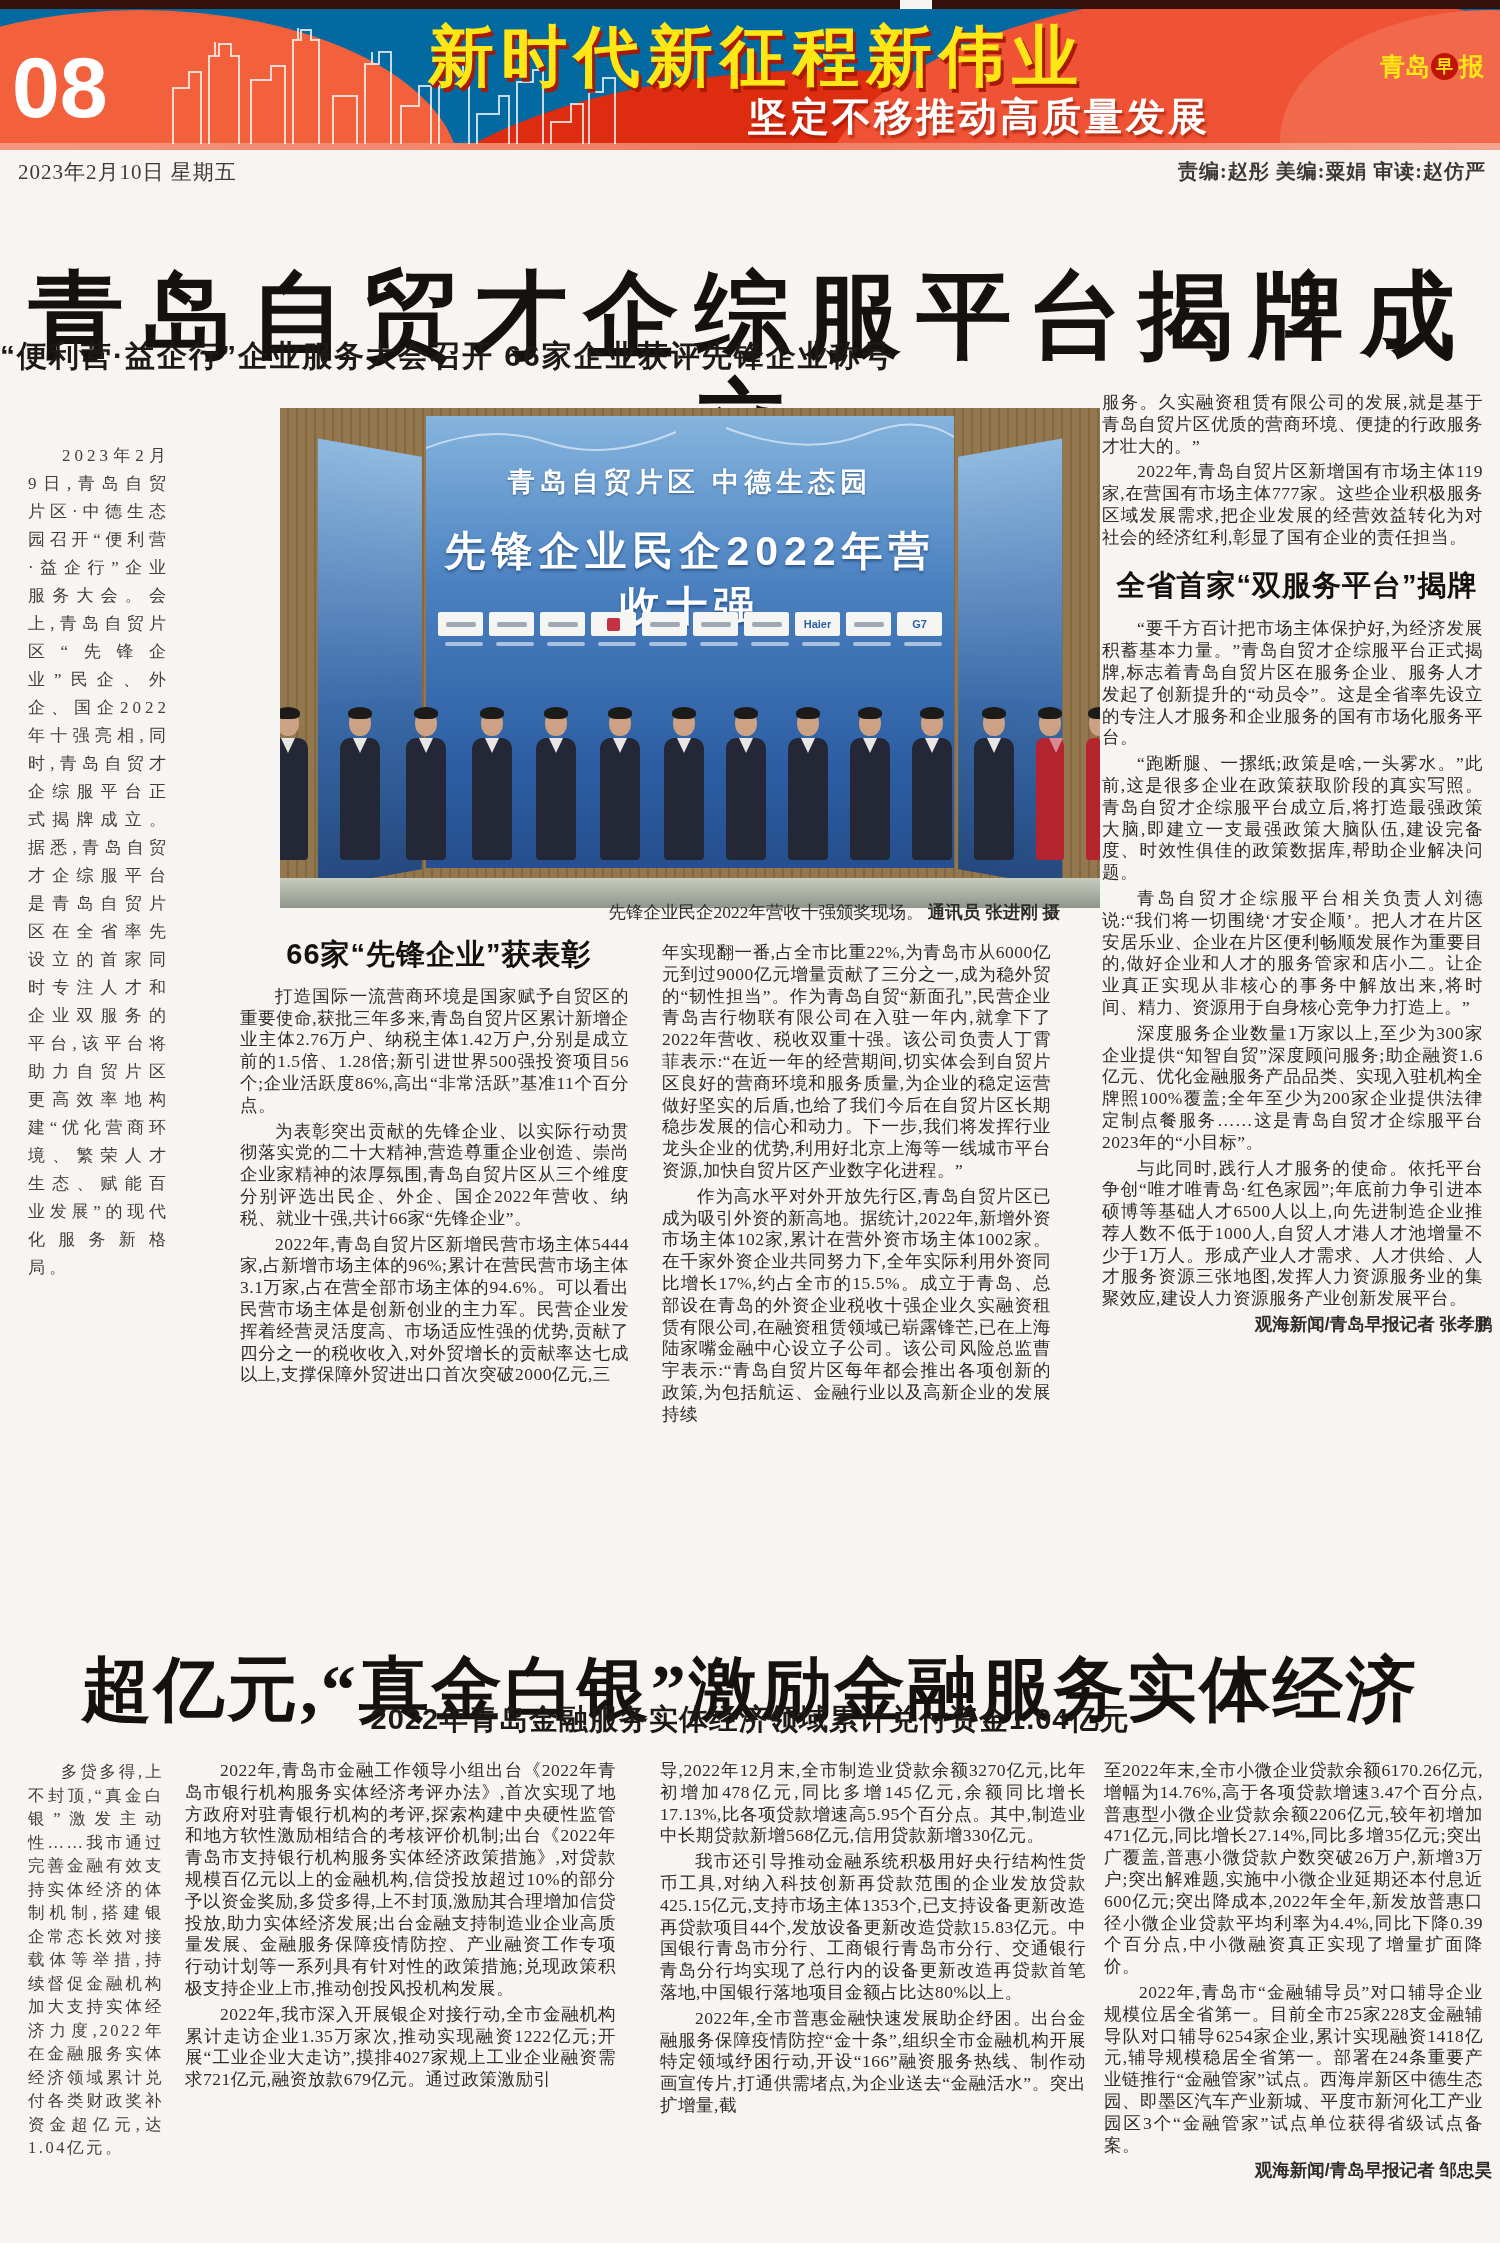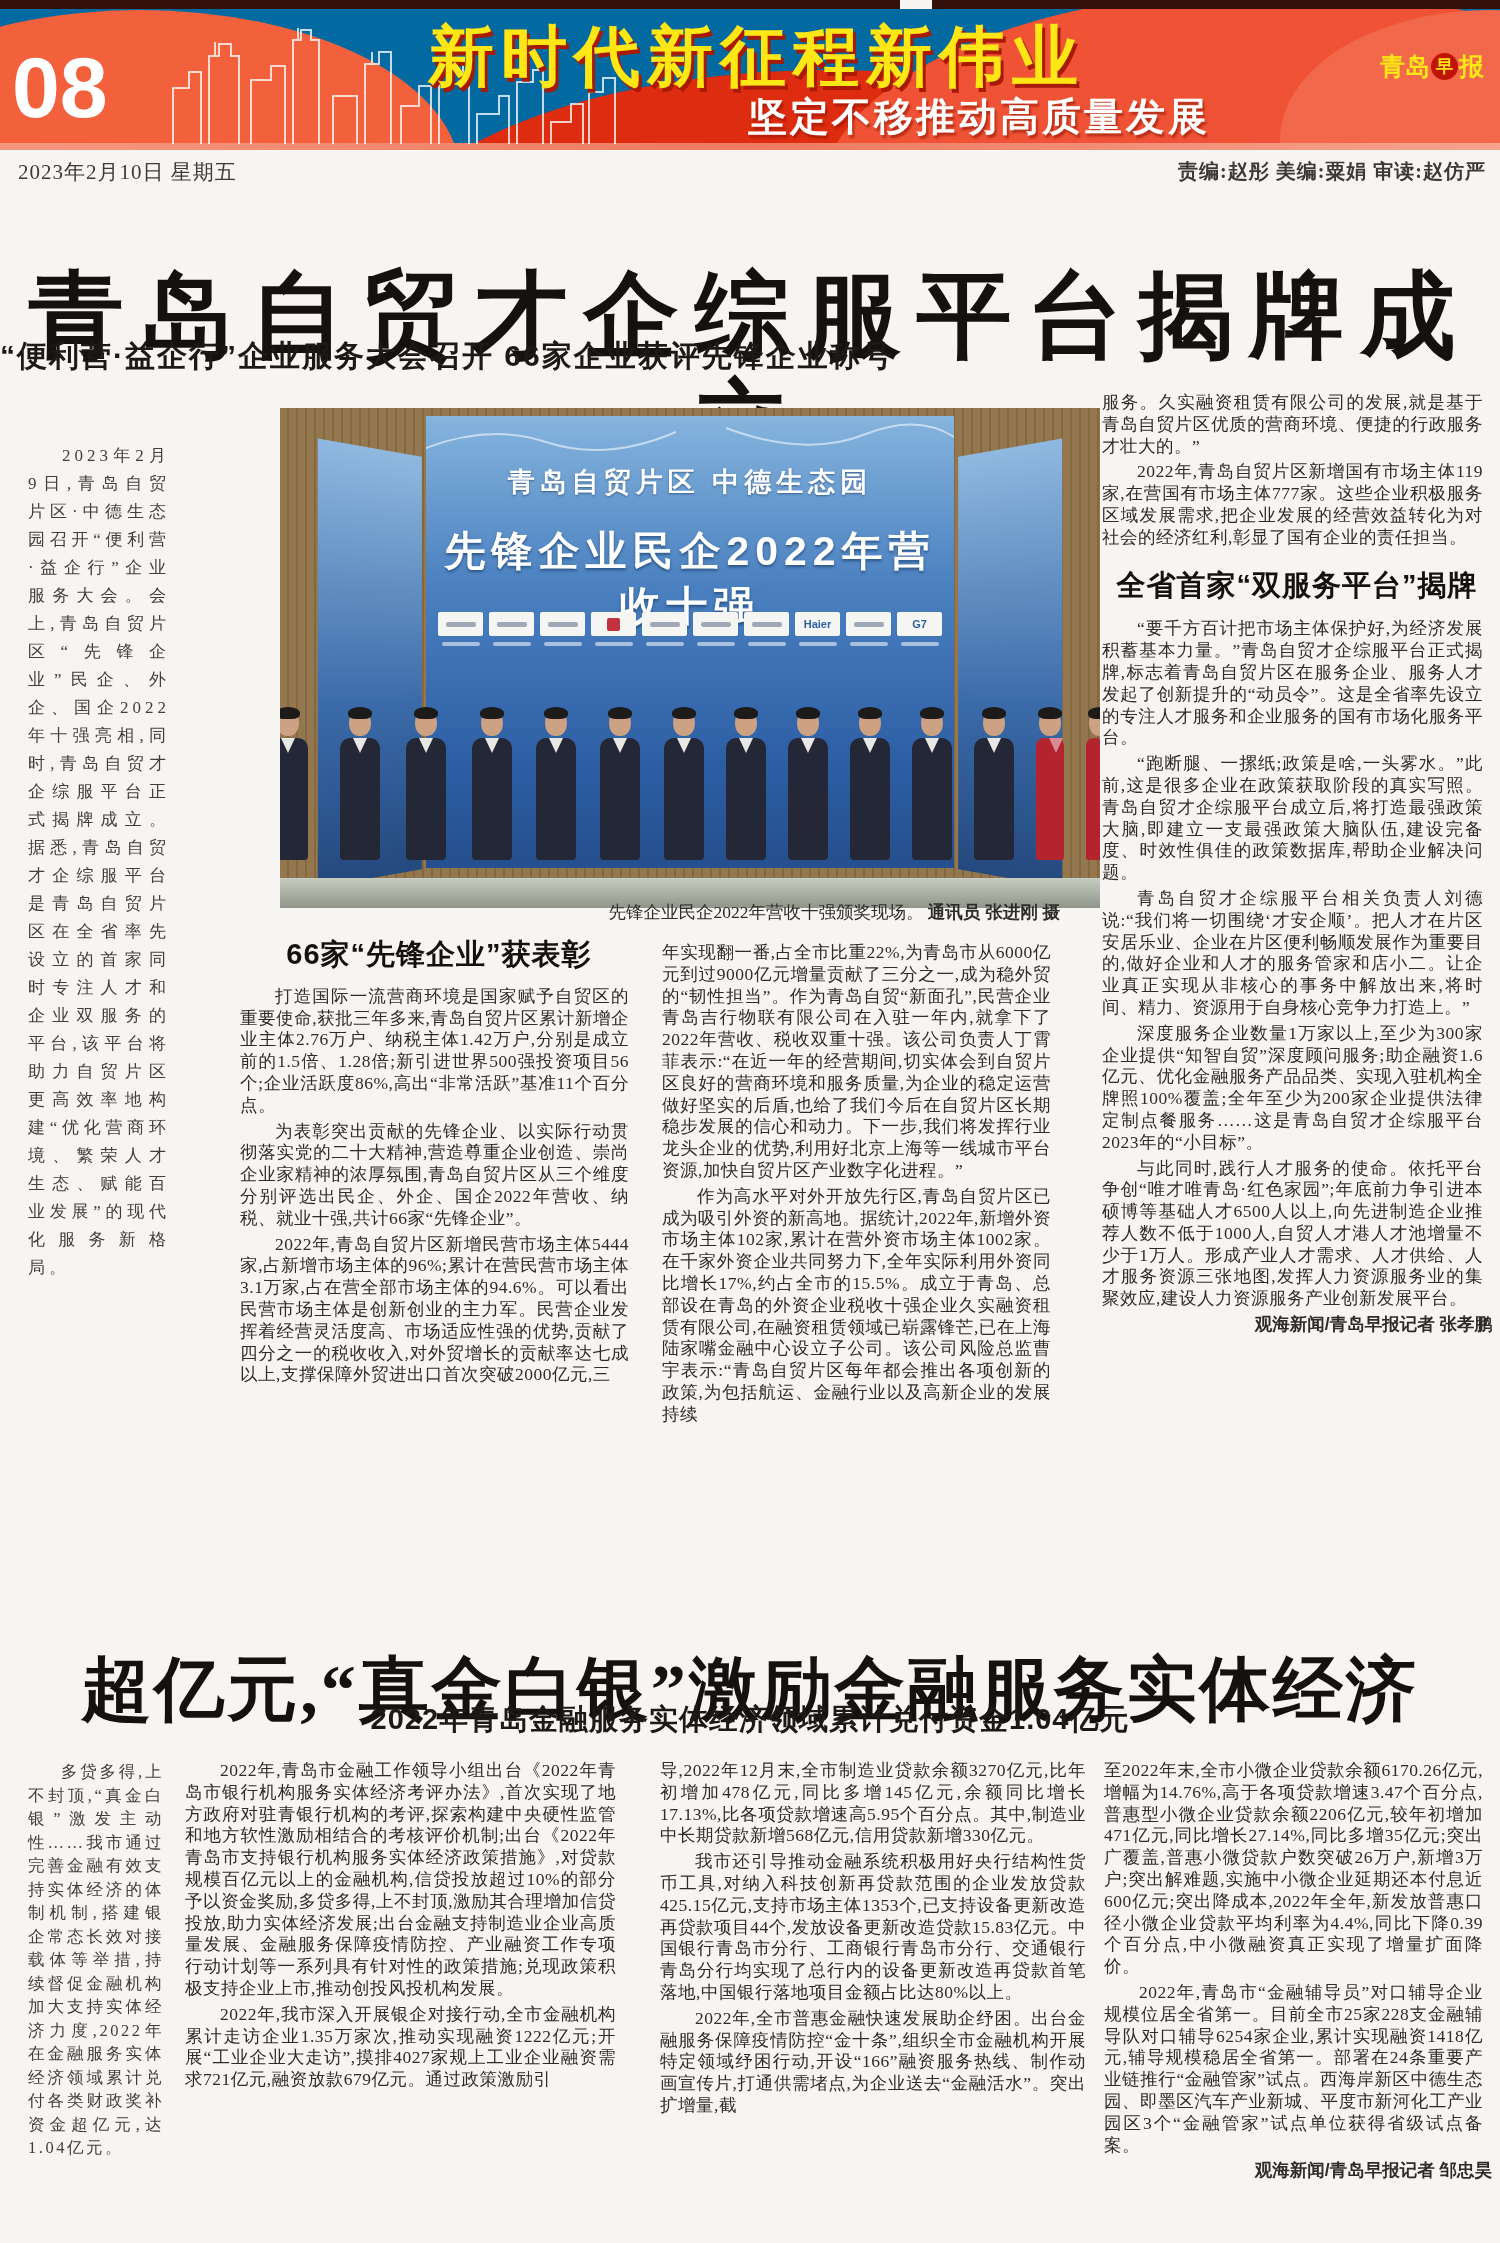--- a/index.html
+++ b/index.html
@@ -55,21 +55,21 @@
   .side-screen.right{right:36px;transform:perspective(500px) rotateY(-22deg);}
   .main-screen{position:absolute;left:146px;top:8px;width:528px;height:452px;
                background:linear-gradient(180deg,#85b4dd 0%,#4a80c0 38%,#2c5da3 78%,#254f8e 100%);}
   .screen-line1{position:absolute;left:0;top:48px;width:100%;text-align:center;color:#fff;
                 font-family:"Liberation Sans","DejaVu Sans",sans-serif;font-weight:bold;font-size:27px;letter-spacing:5px;
                 text-shadow:0 1px 2px rgba(10,40,80,.5);}
   .screen-line2{position:absolute;left:0;top:108px;width:100%;text-align:center;color:#fff;
                 font-family:"Liberation Sans","DejaVu Sans",sans-serif;font-weight:bold;font-size:41px;letter-spacing:6px;
                 text-shadow:0 2px 3px rgba(10,40,80,.55);}
   .cards{position:absolute;left:4px;top:196px;width:520px;display:flex;justify-content:center;gap:6px;}
-  .logo-unit{display:flex;flex-direction:column;align-items:center;gap:6px;}
+  .logo-unit{display:flex;flex-direction:column;align-items:flex-end;gap:6px;}
   .card{width:45px;height:24px;background:#f5f6f4;border-radius:2px;display:flex;align-items:center;justify-content:center;
         font-family:"Liberation Sans","DejaVu Sans",sans-serif;font-size:11px;font-weight:bold;color:#2a5fa8;}
   .scribble{width:30px;height:5px;background:#9fa9b6;border-radius:2px;}
   .scribble.red{width:13px;height:13px;background:#c23240;}
   .ulabel{width:38px;height:4px;background:rgba(255,255,255,.55);border-radius:2px;}
   .stage-floor{position:absolute;left:0;bottom:0;width:100%;height:30px;background:linear-gradient(#c6ccbf,#8f958a);}
   .person{position:absolute;bottom:26px;width:44px;height:172px;}
   .person .head{width:22px;height:26px;background:#cda284;border-radius:50% 50% 46% 46%;margin:0 auto;position:relative;}
   .person .head::before{content:"";position:absolute;left:-1px;top:-3px;width:24px;height:12px;background:#1d1b1a;
                         border-radius:50% 50% 35% 35%;}

